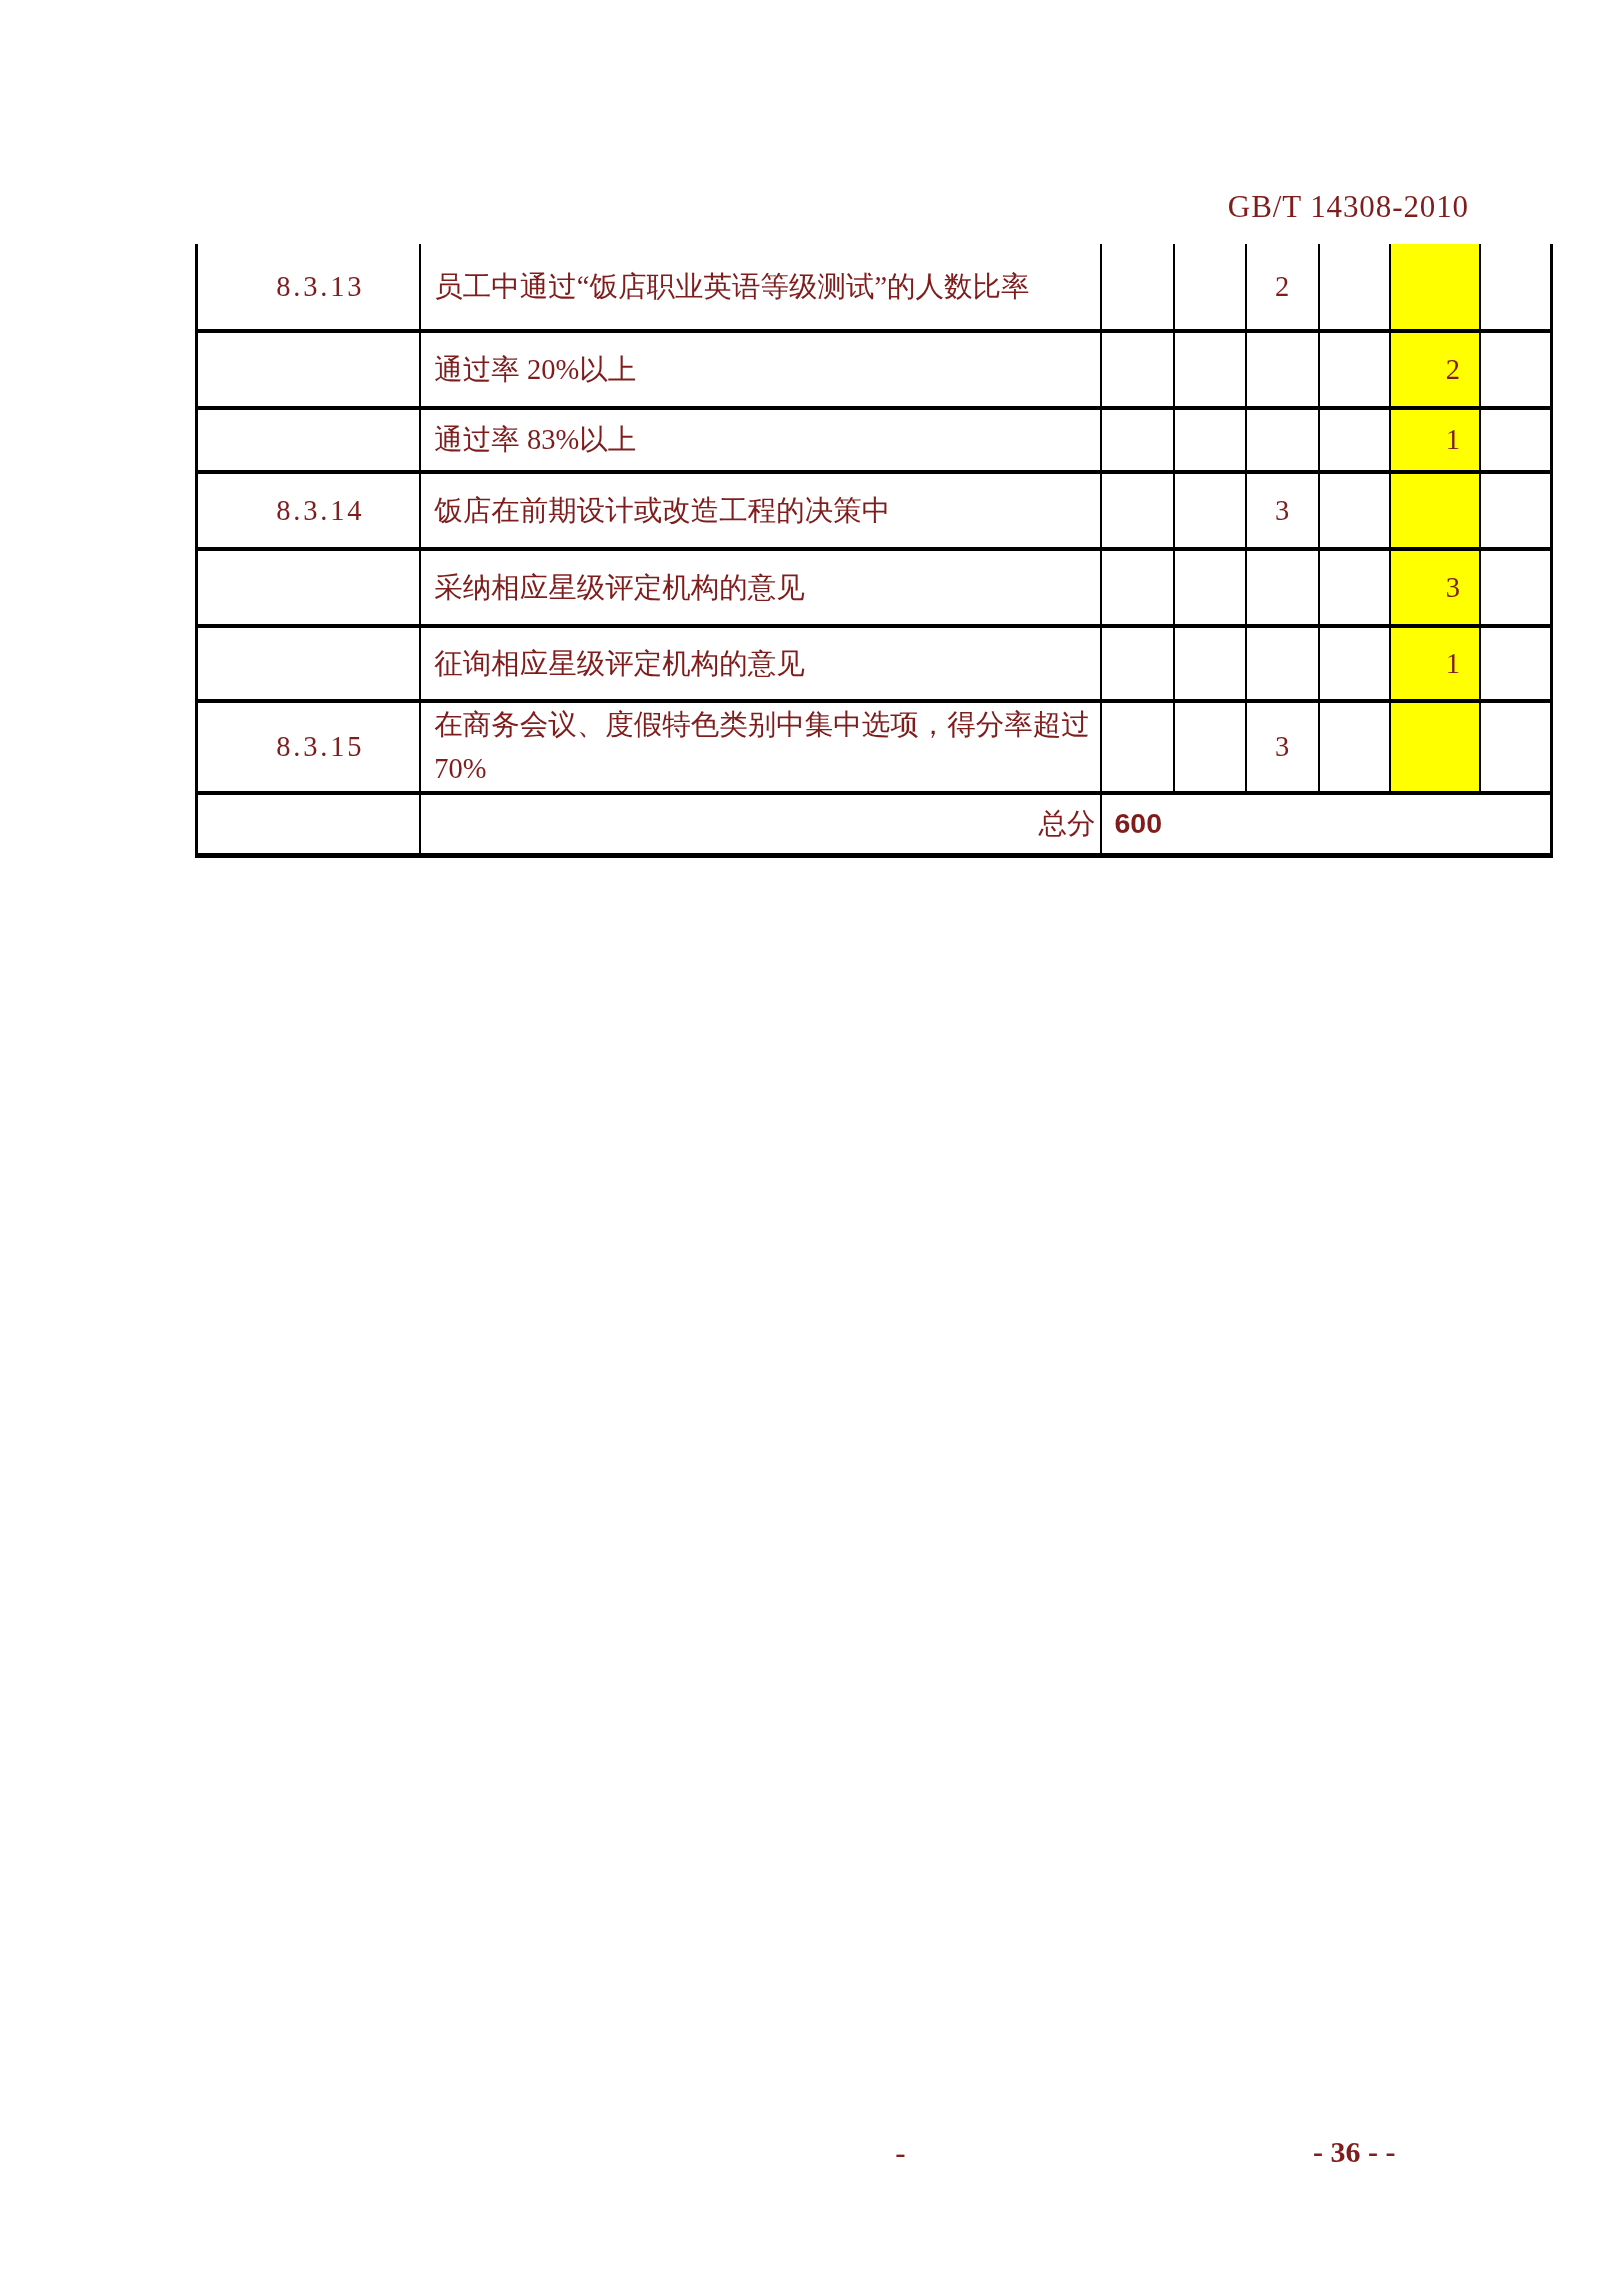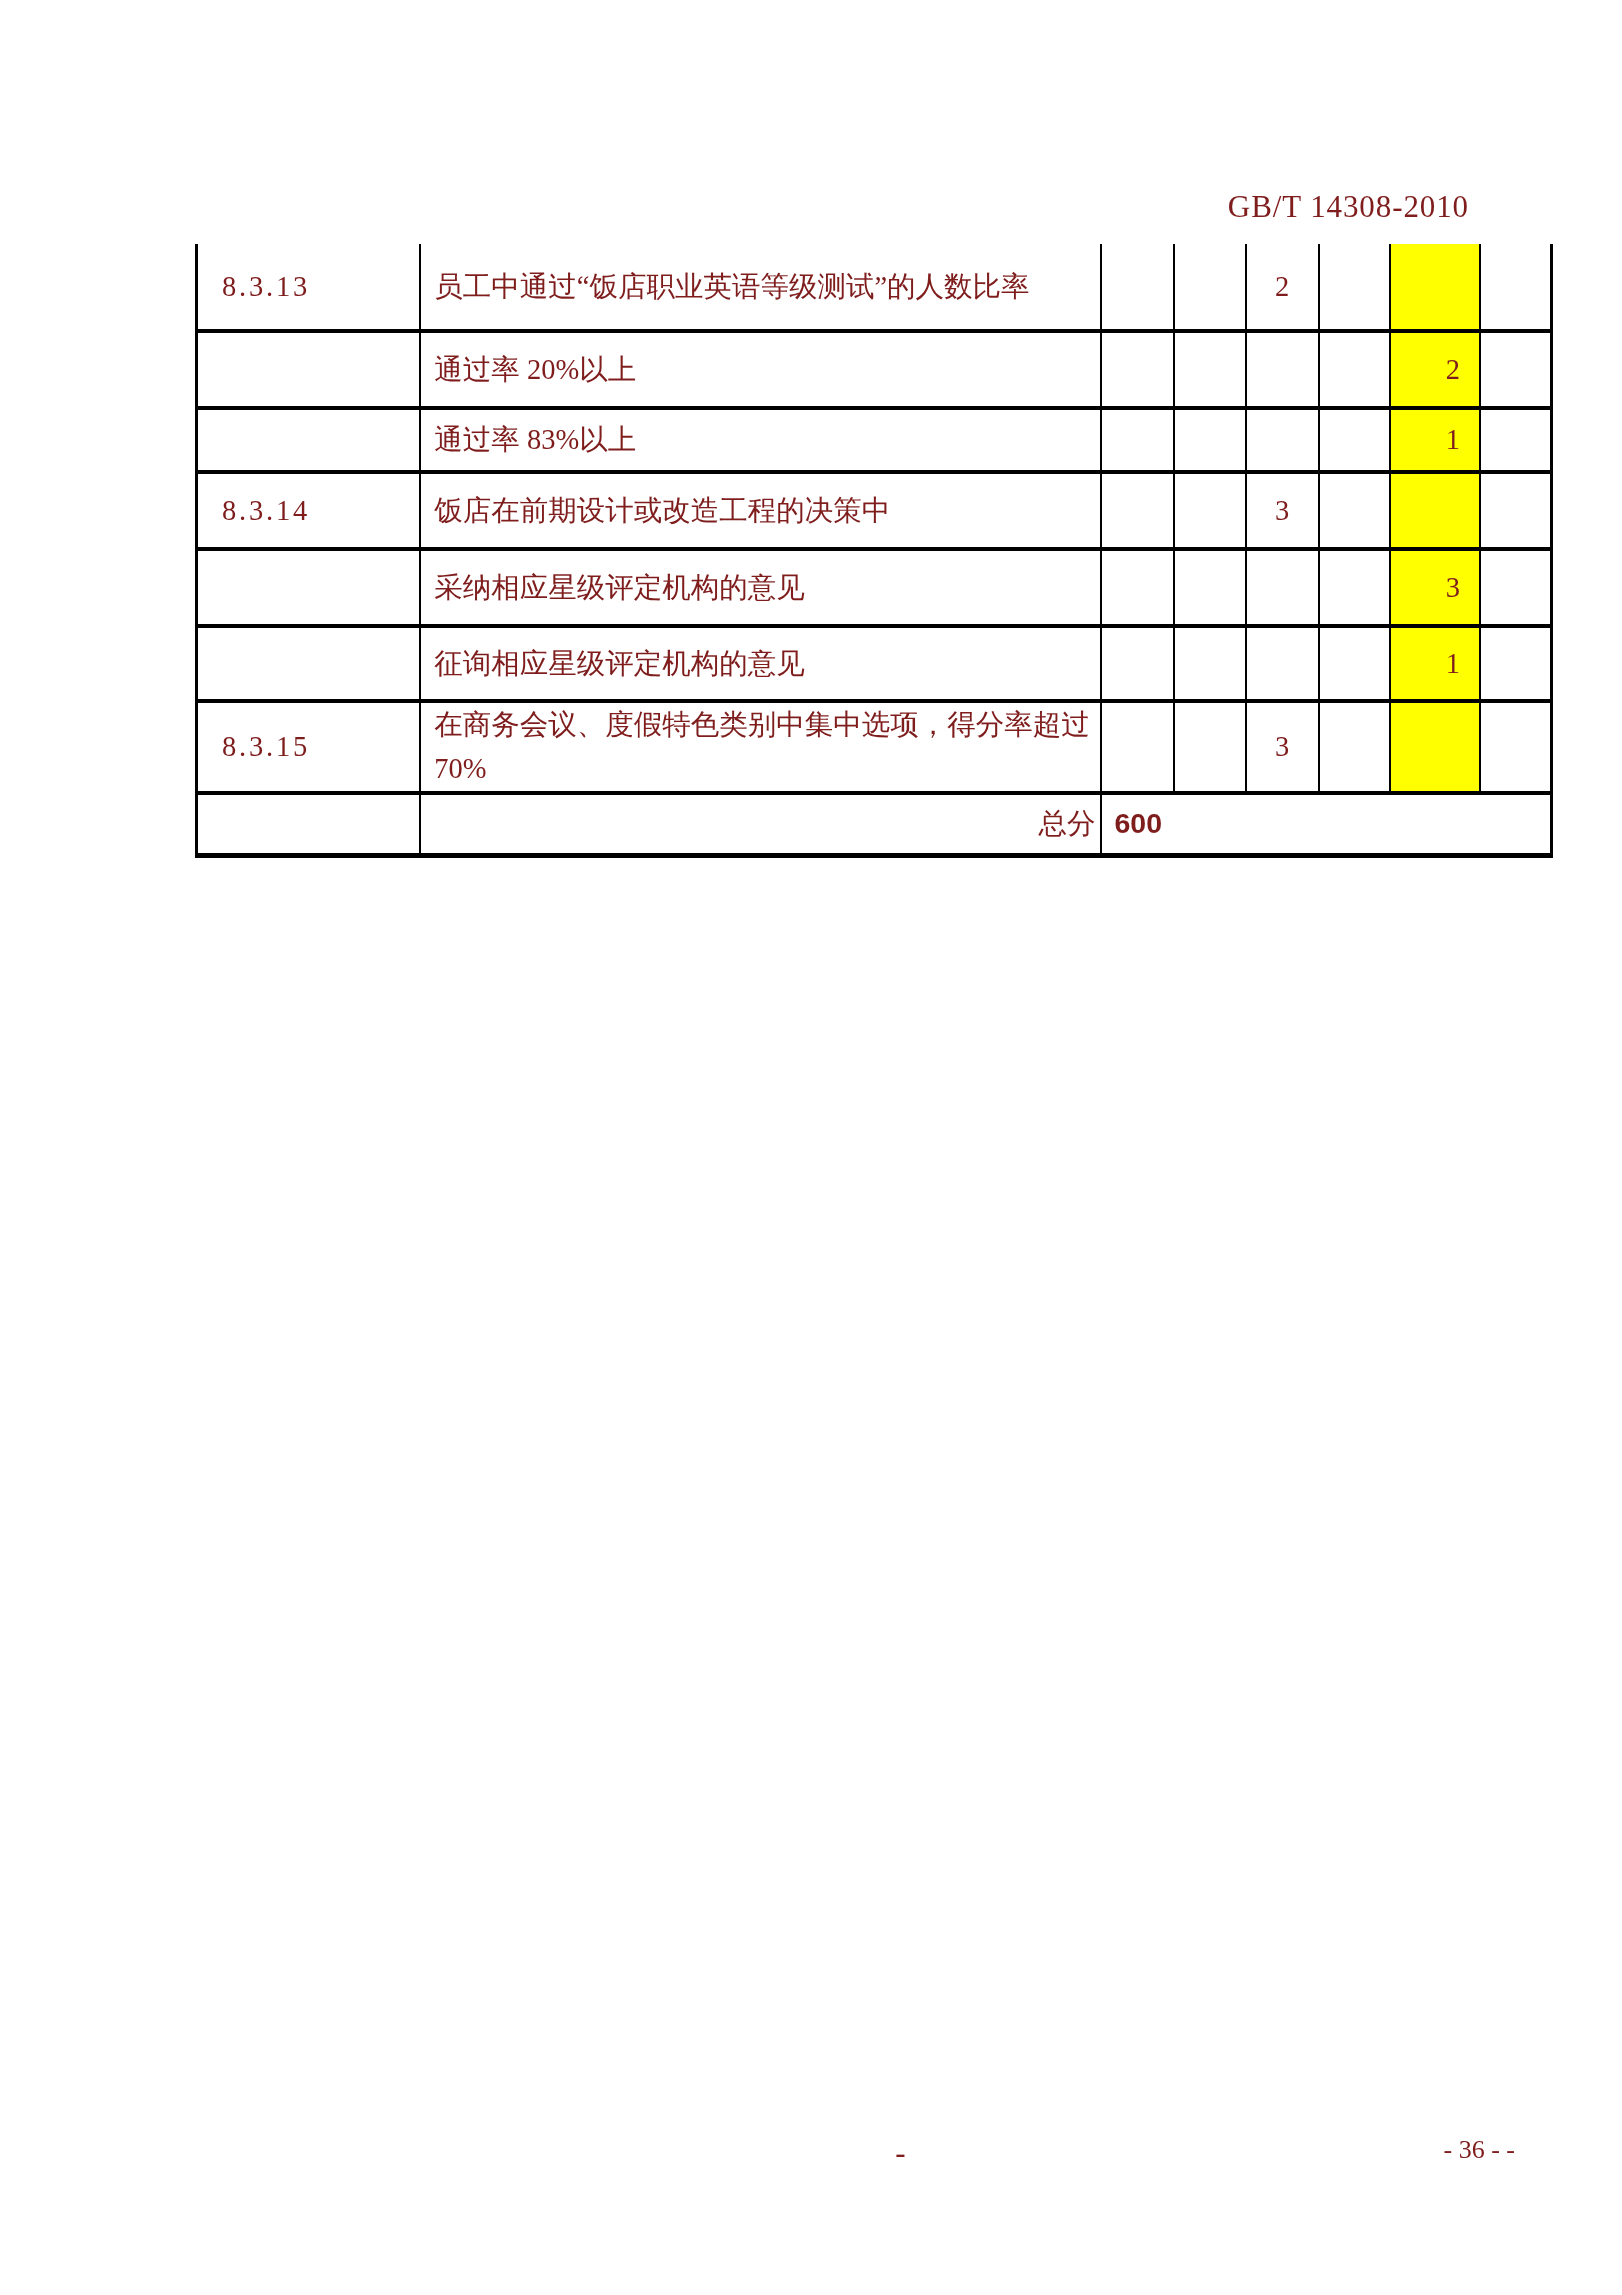--- a/index.html
+++ b/index.html
@@ -31,21 +31,21 @@
     border-collapse: collapse;
     table-layout: fixed;
   }
   table.score td {
     border: solid #000;
     border-width: 4.6px 2.8px;
     font-size: 28.5px;
     vertical-align: middle;
     overflow: hidden;
   }
-  table.score td:first-child { border-left-width: 3.7px; }
+  table.score td:first-child { border-left-width: 3.7px; text-align: center; }
   table.score td:last-child  { border-right-width: 3.7px; }
   table.score tr.first td    { border-top: 0; }
   table.score tr.last td     { border-bottom-width: 5.5px; }
 
   td.id-cell {
     font-size: 30px;
     letter-spacing: 2.8px;
     padding-left: 24px;
     white-space: nowrap;
   }
@@ -86,23 +86,24 @@
     top: 2135px;
     width: 37px;
     text-align: center;
     font-size: 31px;
   }
   .page-number {
     position: absolute;
     left: 1313px;
     top: 2135px;
     width: 202px;
-    text-align: right;
-    font-size: 26px;
+    text-align: left;
+    font-size: 30px;
     white-space: nowrap;
+    font-weight: bold;
   }
 </style>
 </head>
 <body>
 
 <div class="page">
 
   <div class="std-code">GB/T 14308-2010</div>
 
   <table class="score">

